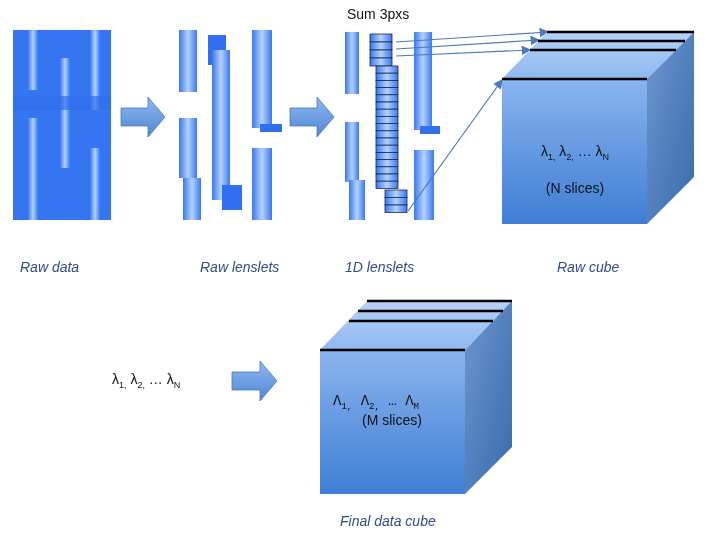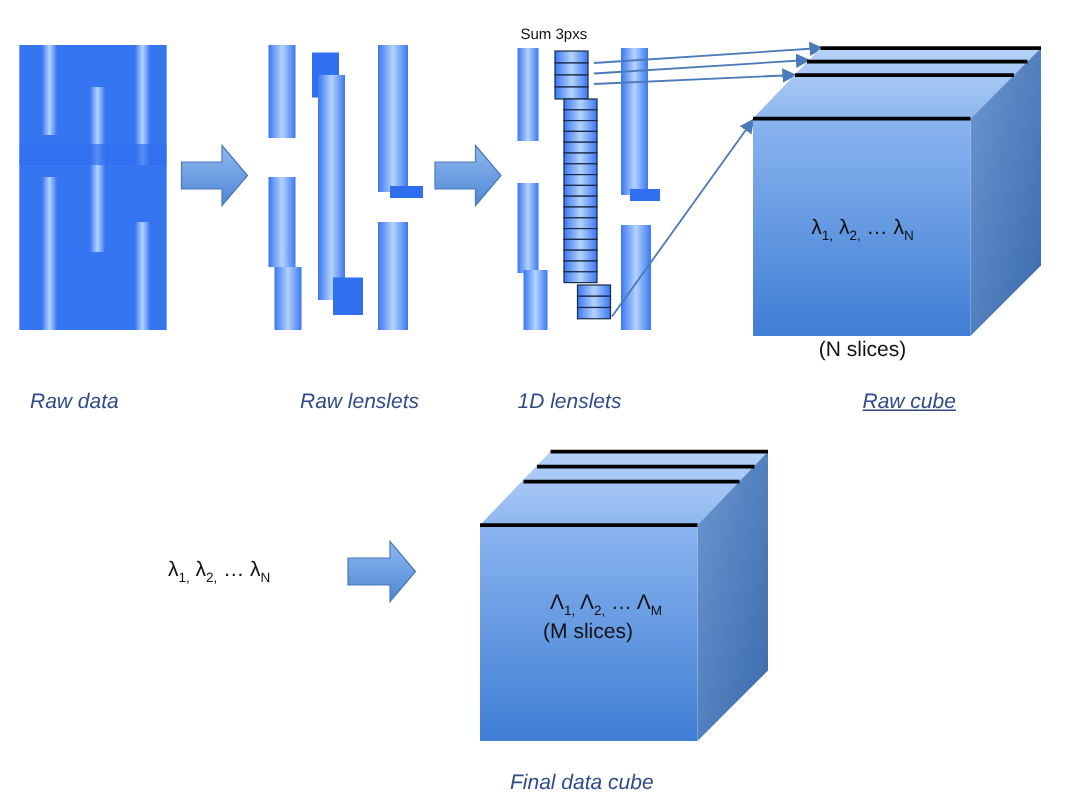--- a/index.html
+++ b/index.html
@@ -132,43 +132,43 @@
     <polygon points="320,350 367,301 512,301 465,350" fill="url(#topGrad)"></polygon>
     <polygon points="465,350 512,301 512,447 465,494" fill="url(#sideGrad)"></polygon>
     <rect x="320" y="350" width="145" height="144" fill="url(#frontGrad)"></rect>
     <line x1="367" y1="301" x2="512" y2="301" stroke="#000" stroke-width="2.5"></line>
     <line x1="358" y1="311" x2="503" y2="311" stroke="#000" stroke-width="2.5"></line>
     <line x1="349" y1="321" x2="493" y2="321" stroke="#000" stroke-width="2.5"></line>
     <line x1="320" y1="350" x2="465" y2="350" stroke="#000" stroke-width="2.5"></line>
   </g>
 </svg>
 
-<div class="label" style="left:347px; top:18px; font-size:10px;">Sum 3pxs</div>
+<div class="label" style="left:347px; top:6px; font-size:14px;">Sum 3pxs</div>
 
 <div class="caption" style="left:20px; top:247px;">Raw data</div>
 <div class="caption" style="left:200px; top:247px;">Raw lenslets</div>
 <div class="caption" style="left:345px; top:247px;">1D lenslets</div>
-<div class="caption" style="left:575px; top:247px;text-decoration:underline;">Raw cube</div>
+<div class="caption" style="left:557px; top:247px;">Raw cube</div>
 
 <div class="cube-text" style="left:530px; top:143px; width:90px;">
   <span>λ</span><sub>1,</sub>
   <span>λ</span><sub>2,</sub>
   <span>…</span>
   <span>λ</span><sub>N</sub>
 </div>
-<div class="cube-text" style="left:530px; top:180px; width:90px;margin-top:44px;">(N slices)</div>
+<div class="cube-text" style="left:530px; top:180px; width:90px;">(N slices)</div>
 
 <div class="label" style="left:112px; top:371px; font-size:14px;">
   <span>λ</span><sub>1,</sub>
   <span>λ</span><sub>2,</sub>
   <span>…</span>
   <span>λ</span><sub>N</sub>
 </div>
 
-<div class="cube-text" style="left:358px; top:393px; width:92px;">
+<div class="cube-text" style="left:330px; top:393px; width:92px;font-family:Liberation Mono, monospace;">
   <span>Λ</span><sub>1,</sub>
   <span>Λ</span><sub>2,</sub>
   <span>…</span>
   <span>Λ</span><sub>M</sub>
 </div>
 <div class="cube-text" style="left:346px; top:412px; width:92px;">(M slices)</div>
 
 <div class="caption" style="left:340px; top:501px;">Final data cube</div>
 
 </body></html>

